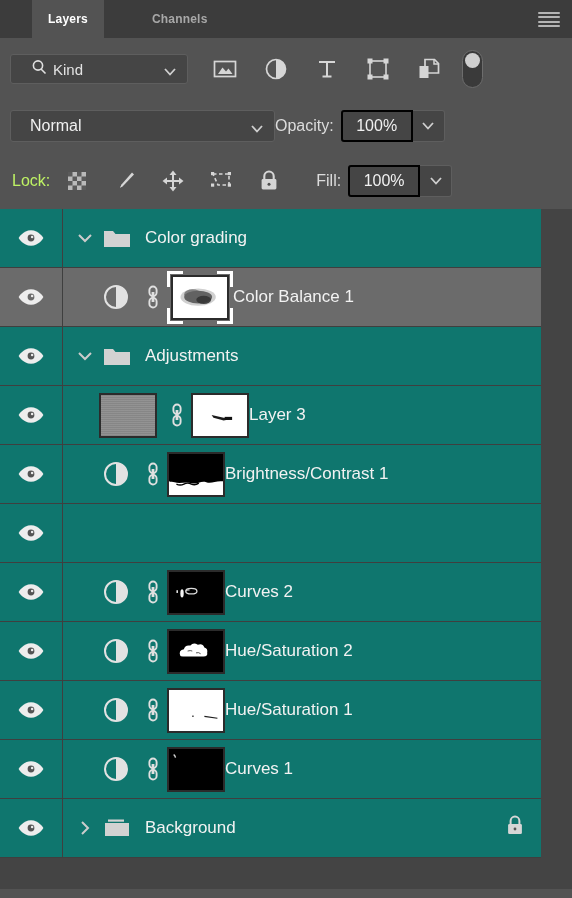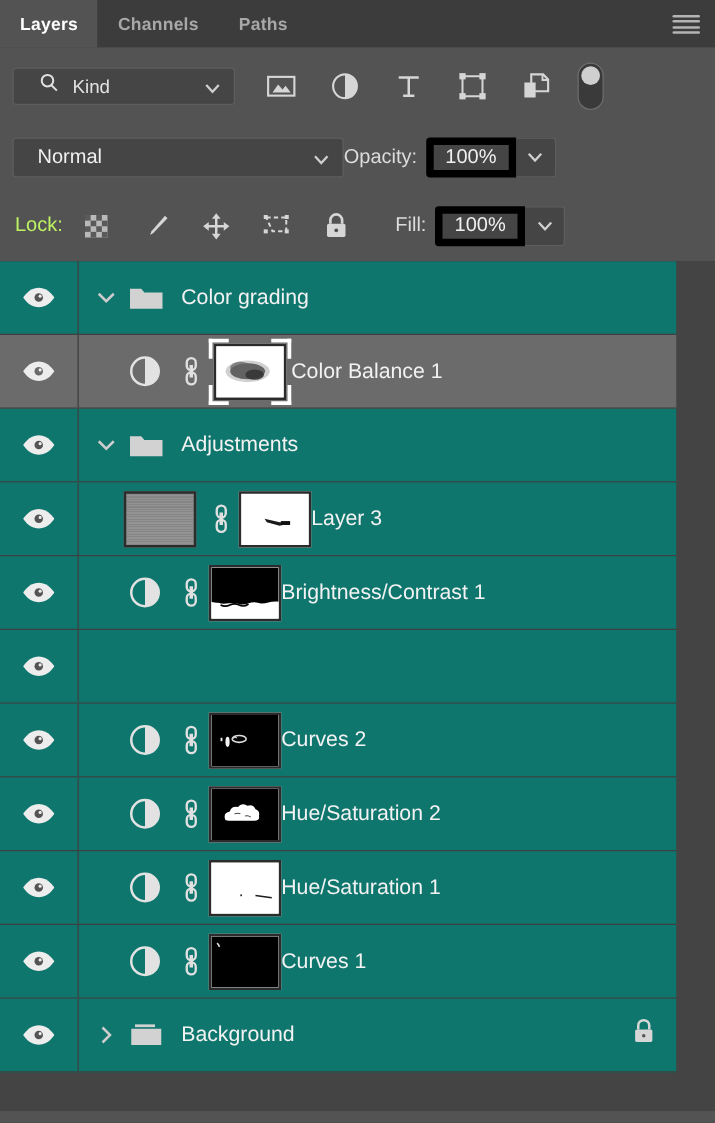--- a/index.html
+++ b/index.html
@@ -11,22 +11,22 @@
   }
   #panel{position:relative;width:572px;height:898px;background:#535353;box-sizing:border-box;}
 
   
   .tabbar{
     position:absolute;left:0;top:0;width:572px;height:38px;
     background:#3c3c3c;display:flex;align-items:stretch;
   }
   .tab{
     display:flex;align-items:center;justify-content:center;
-    padding:0 16px;font-size:14px;font-weight:bold;color:#a8a8a8;
-    background:#3c3c3c;letter-spacing:.2px;cursor:default;
+    padding:0 16px;font-size:12px;font-weight:bold;color:#a8a8a8;
+    background:#3c3c3c;letter-spacing:.2px;cursor:default;margin-left:32px;
   }
   .tab.active{background:#535353;color:#ffffff;}
   .tabfill{flex:1;background:#3c3c3c;}
   .hamburger{
     position:absolute;right:12px;top:12px;width:22px;height:15px;
     display:flex;flex-direction:column;justify-content:space-between;
   }
   .hamburger i{display:block;height:2px;background:#b4b4b4;border-radius:1px;}
 
   
@@ -34,21 +34,21 @@
     position:absolute;left:0;top:38px;width:572px;height:62px;
     background:#535353;border-bottom:1px solid #474747;
     display:flex;align-items:center;
   }
   .kindbox{
     margin-left:10px;width:178px;height:30px;
     background:#454545;border:1px solid #5e5e5e;border-radius:3px;
     display:flex;align-items:center;box-sizing:border-box;position:relative;
   }
   .kindbox .lens{margin-left:20px;display:block;}
-  .kindbox .klabel{margin-left:10px;font-size:15px;color:#e2e2e2;}
+  .kindbox .klabel{margin-left:5px;font-size:15px;color:#e2e2e2;}
   .kindbox .chev{position:absolute;right:10px;top:9px;}
   .ficons{display:flex;align-items:center;margin-left:24px;gap:25px;}
   .ficon{width:26px;height:26px;display:flex;align-items:center;justify-content:center;}
   .toggle{
     margin-left:20px;width:21px;height:38px;border-radius:11px;
     background:#3a3a3a;border:1px solid #6d6d6d;box-sizing:border-box;
     position:relative;
   }
   .toggle .knob{
     position:absolute;left:2px;top:2px;width:15px;height:15px;border-radius:50%;
@@ -64,21 +64,21 @@
   .blendsel{
     margin-left:10px;width:265px;height:32px;
     background:#454545;border:1px solid #5e5e5e;border-radius:3px;
     display:flex;align-items:center;box-sizing:border-box;position:relative;
   }
   .blendsel .blabel{margin-left:19px;font-size:16px;color:#f0f0f0;}
   .blendsel .chev{position:absolute;right:10px;top:10px;}
   .oplabel{font-size:16px;color:#dcdcdc;}
   .numfield{
     margin-left:7px;height:32px;width:72px;
-    background:#454545;border:6px solid #000000;border-radius:3px 0 0 3px;
+    background:#454545;border:2px solid #000000;border-radius:3px 0 0 3px;
     display:flex;align-items:center;justify-content:center;box-sizing:border-box;
     font-size:16px;color:#f0f0f0;
   }
   .numstep{
     height:32px;width:32px;background:#454545;
     border:1px solid #5e5e5e;border-left:none;border-radius:0 3px 3px 0;
     display:flex;align-items:center;justify-content:center;box-sizing:border-box;
   }
 
   
@@ -153,23 +153,20 @@
 <body>
 
 <div id="panel">
 
   <div class="tabbar">
     <div class="tab active">
         <span>Layers</span>
       </div>
     <div class="tab">
         <span>Channels</span>
-      </div>
-    <div class="tab">
-        <span>Paths</span>
       </div>
     <div class="tabfill"></div>
     <div class="hamburger">
       <i></i>
         <i></i>
         <i></i>
         <i></i>
     </div>
   </div>
 

